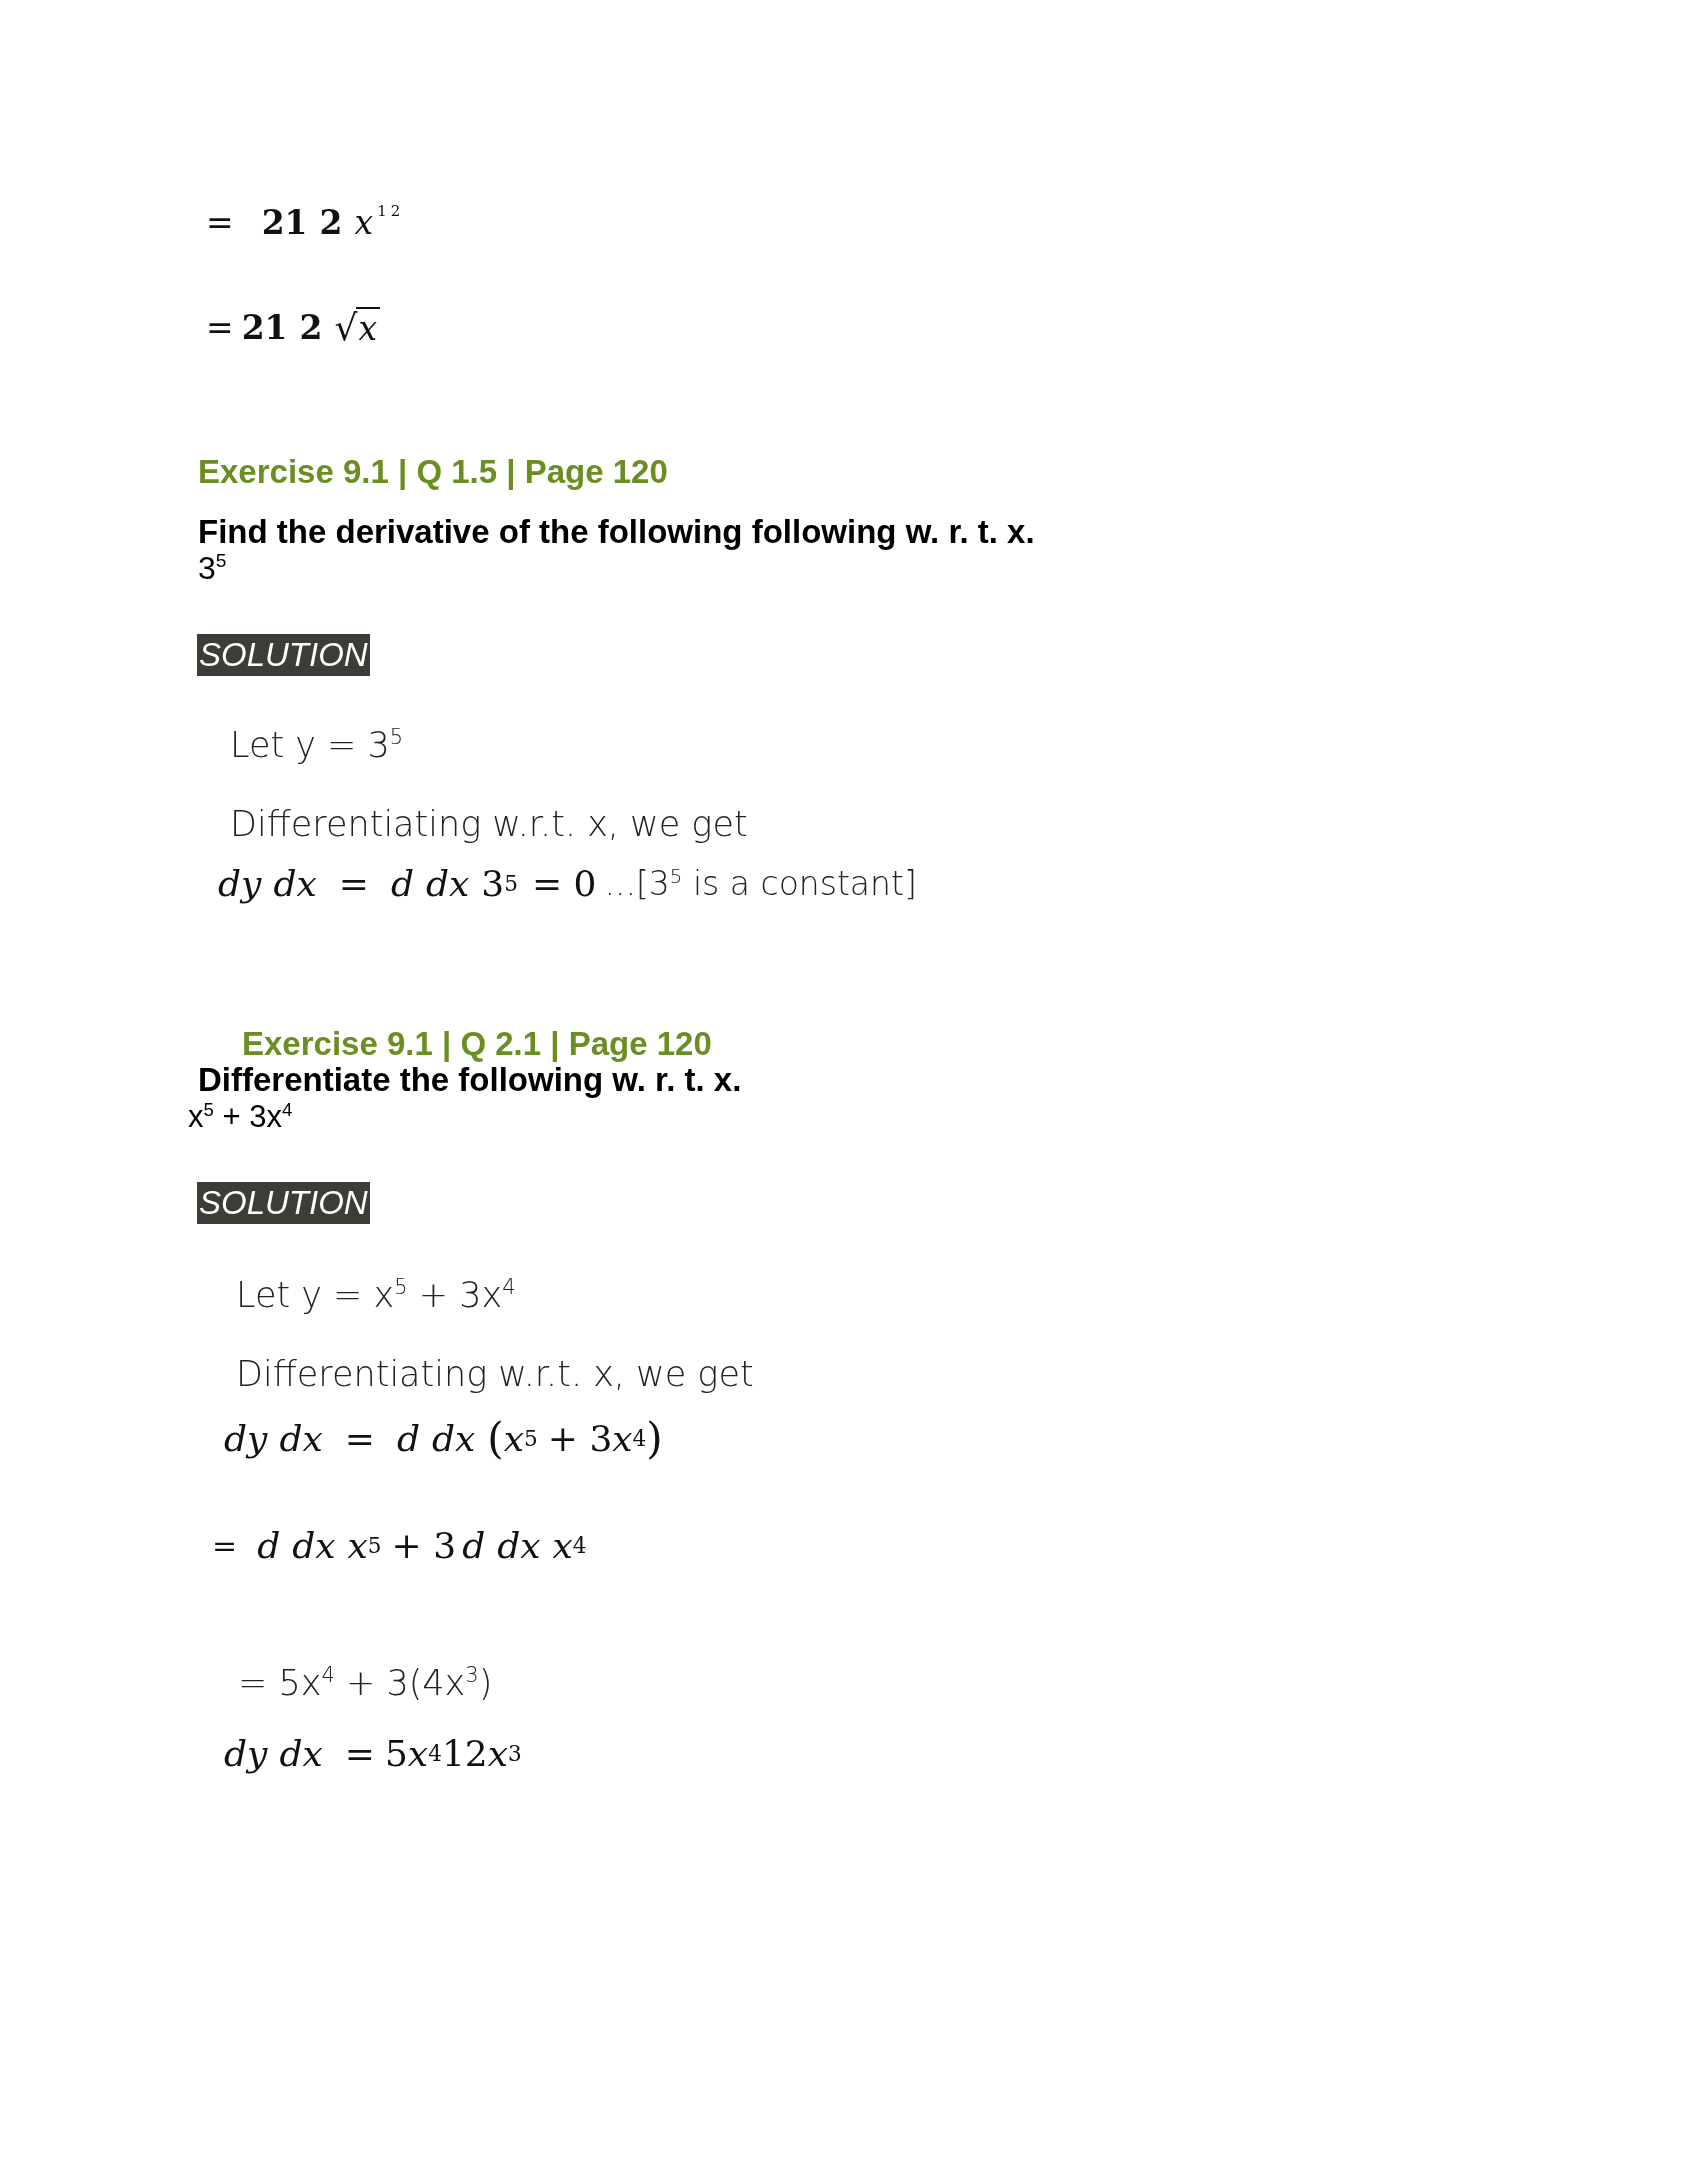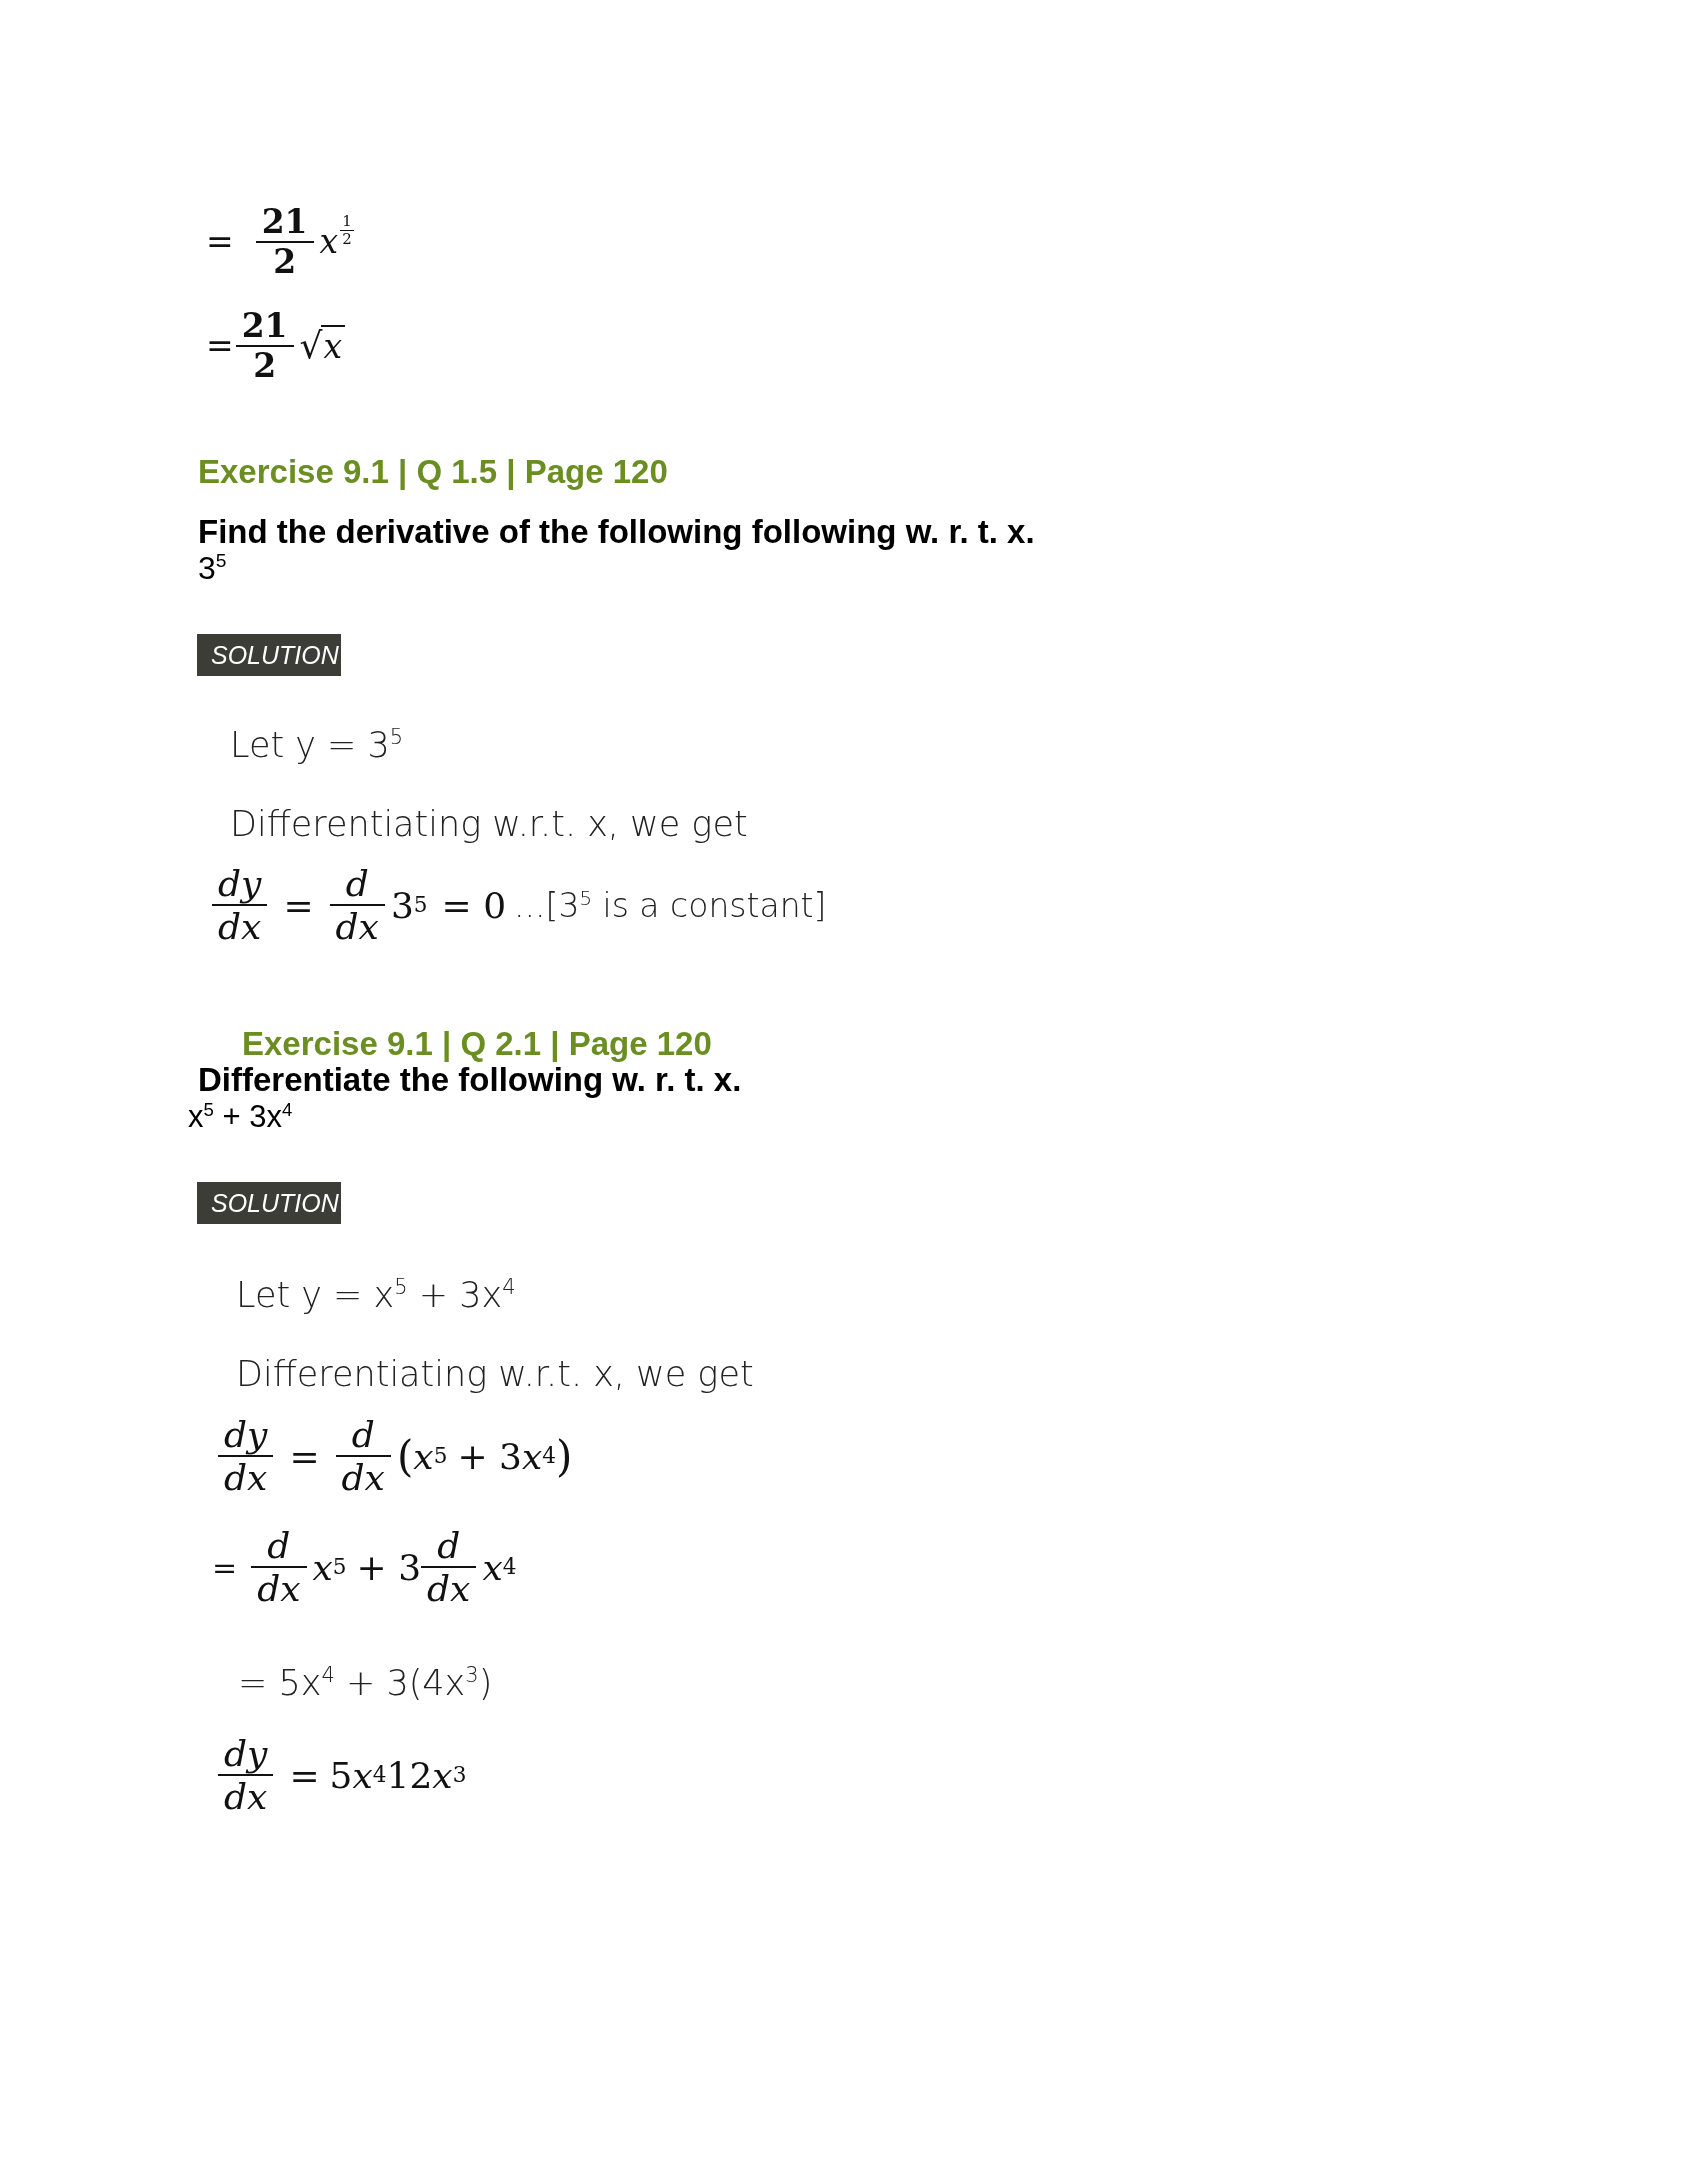--- a/index.html
+++ b/index.html
@@ -4,22 +4,22 @@
 <style>
   html, body { margin: 0; padding: 0; background: #ffffff; }
   body { width: 1683px; height: 2178px; position: relative; overflow: hidden; }
   .abs { position: absolute; }
   .math { font-family: "DejaVu Serif", "Liberation Serif", serif; color: #111; }
   .mi { font-style: italic; }
   .sans { font-family: "Liberation Sans", sans-serif; color: #000; text-align: center; }
   .calib { font-family: "DejaVu Sans", sans-serif; color: #222; font-weight: 300; margin-left: 26px; }
   .heading { font-family: "Liberation Sans", sans-serif; font-weight: bold; color: #6b8e23; font-size: 33px; }
   .question { font-family: "Liberation Sans", sans-serif; font-weight: bold; color: #000; font-size: 33px; }
-  .badge { background: #3d3d37; color: #ffffff; font-family: "Liberation Sans", sans-serif; font-style: italic; font-size: 25px; padding: 2px 2px 0 14px; line-height: 38px; height: 40px; }
-  .frac { display: inline-flex; flex-direction: column; align-items: center; vertical-align: middle; margin: 0 6px; }
+  .badge { background: #3d3d37; color: #ffffff; font-family: "Liberation Sans", sans-serif; font-style: italic; font-size: 33px; padding: 2px 2px 0 2px; line-height: 38px; height: 40px; }
+  .frac { display: inline-flex; align-items: center; vertical-align: middle; margin: 0 6px; }
   .frac .num, .frac .den { padding: 0 6px; line-height: 1.15; }
   .frac .bar { align-self: stretch; border-top: 2px solid #111; }
   sup { font-size: 60%; vertical-align: super; line-height: 0; }
   .row { display: flex; align-items: center; }
   .sqrt { display: inline-block; border-top: 2px solid #111; padding: 0 3px; margin-left: -2px; }
 </style>
 </head>
 <body>
 
 <div class="abs math row" style="left:206px; top:203px; font-size:33px;">

